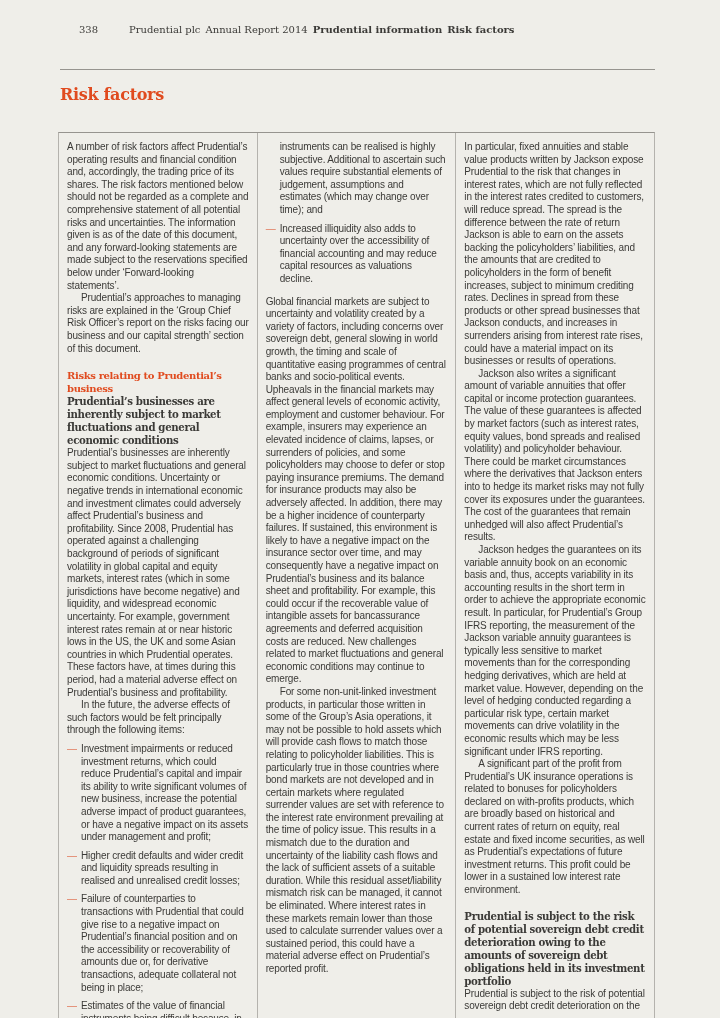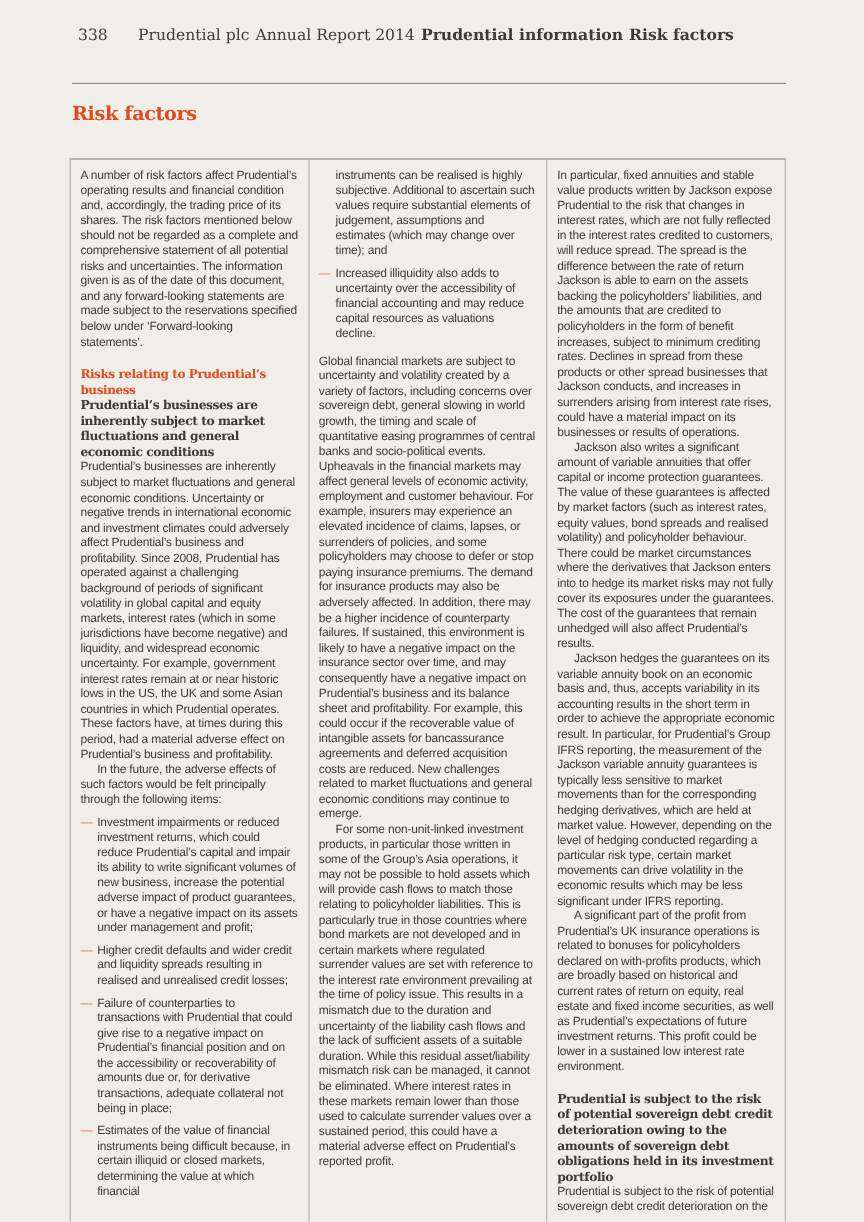--- a/index.html
+++ b/index.html
@@ -5,23 +5,23 @@
   html,body{margin:0;padding:0;}
   body{
     width:720px;height:1018px;position:relative;overflow:hidden;
     background:#efeee9;
     font-family:"Liberation Sans",sans-serif;
     color:#3b3a37;
     -webkit-font-smoothing:antialiased;
   }
   
   .runhead{
-    position:absolute;top:25px;left:65px;right:60px;
+    position:absolute;top:25px;left:79px;right:60px;
     font-family:"DejaVu Serif",serif;
-    font-size:13px;line-height:9px;color:#3b3a37;
+    font-size:10px;line-height:9px;color:#3b3a37;
     display:flex;align-items:baseline;white-space:nowrap;
   }
   .runhead .pagenum{width:50px;}
   .runhead .seg{margin-right:5px;}
   .runhead .bold{font-weight:bold;}
   
   .title-rule{
     position:absolute;top:69px;left:60px;width:595px;height:1px;
     background:#96948f;
   }
@@ -82,20 +82,21 @@
   <span class="seg bold">Prudential information</span>
   <span class="seg bold">Risk factors</span>
 </div>
 
 <div class="title-rule"></div>
 <h1 class="page-title">Risk factors</h1>
 
 <div class="content">
     <div class="col">
       <div class="block p">A number of risk factors affect Prudential’s operating results and financial condition and, accordingly, the trading price of its shares. The risk factors mentioned below should not be regarded as a complete and comprehensive statement of all potential risks and uncertainties. The information given is as of the date of this document, and any forward-looking statements are made subject to the reservations specified below under ‘Forward-looking statements’.</div>
+      <div class="block p-indent">Prudential’s approaches to managing risks are explained in the ‘Group Chief Risk Officer’s report on the risks facing our business and our capital strength’ section of this document.</div>
       <div class="block h-orange">Risks relating to Prudential’s business</div>
       <div class="block h-bold">Prudential’s businesses are inherently subject to market fluctuations and general economic conditions</div>
       <div class="block p">Prudential’s businesses are inherently subject to market fluctuations and general economic conditions. Uncertainty or negative trends in international economic and investment climates could adversely affect Prudential’s business and profitability. Since 2008, Prudential has operated against a challenging background of periods of significant volatility in global capital and equity markets, interest rates (which in some jurisdictions have become negative) and liquidity, and widespread economic uncertainty. For example, government interest rates remain at or near historic lows in the US, the UK and some Asian countries in which Prudential operates. These factors have, at times during this period, had a material adverse effect on Prudential’s business and profitability.</div>
       <div class="block p-indent">In the future, the adverse effects of such factors would be felt principally through the following items:</div>
       <div class="block bullet"><span class="dash">—</span><span>Investment impairments or reduced investment returns, which could reduce Prudential’s capital and impair its ability to write significant volumes of new business, increase the potential adverse impact of product guarantees, or have a negative impact on its assets under management and profit;</span></div>
       <div class="block bullet"><span class="dash">—</span><span>Higher credit defaults and wider credit and liquidity spreads resulting in realised and unrealised credit losses;</span></div>
       <div class="block bullet"><span class="dash">—</span><span>Failure of counterparties to transactions with Prudential that could give rise to a negative impact on Prudential’s financial position and on the accessibility or recoverability of amounts due or, for derivative transactions, adequate collateral not being in place;</span></div>
       <div class="block bullet"><span class="dash">—</span><span>Estimates of the value of financial instruments being difficult because, in certain illiquid or closed markets, determining the value at which financial</span></div>
     </div>
     <div class="col">

